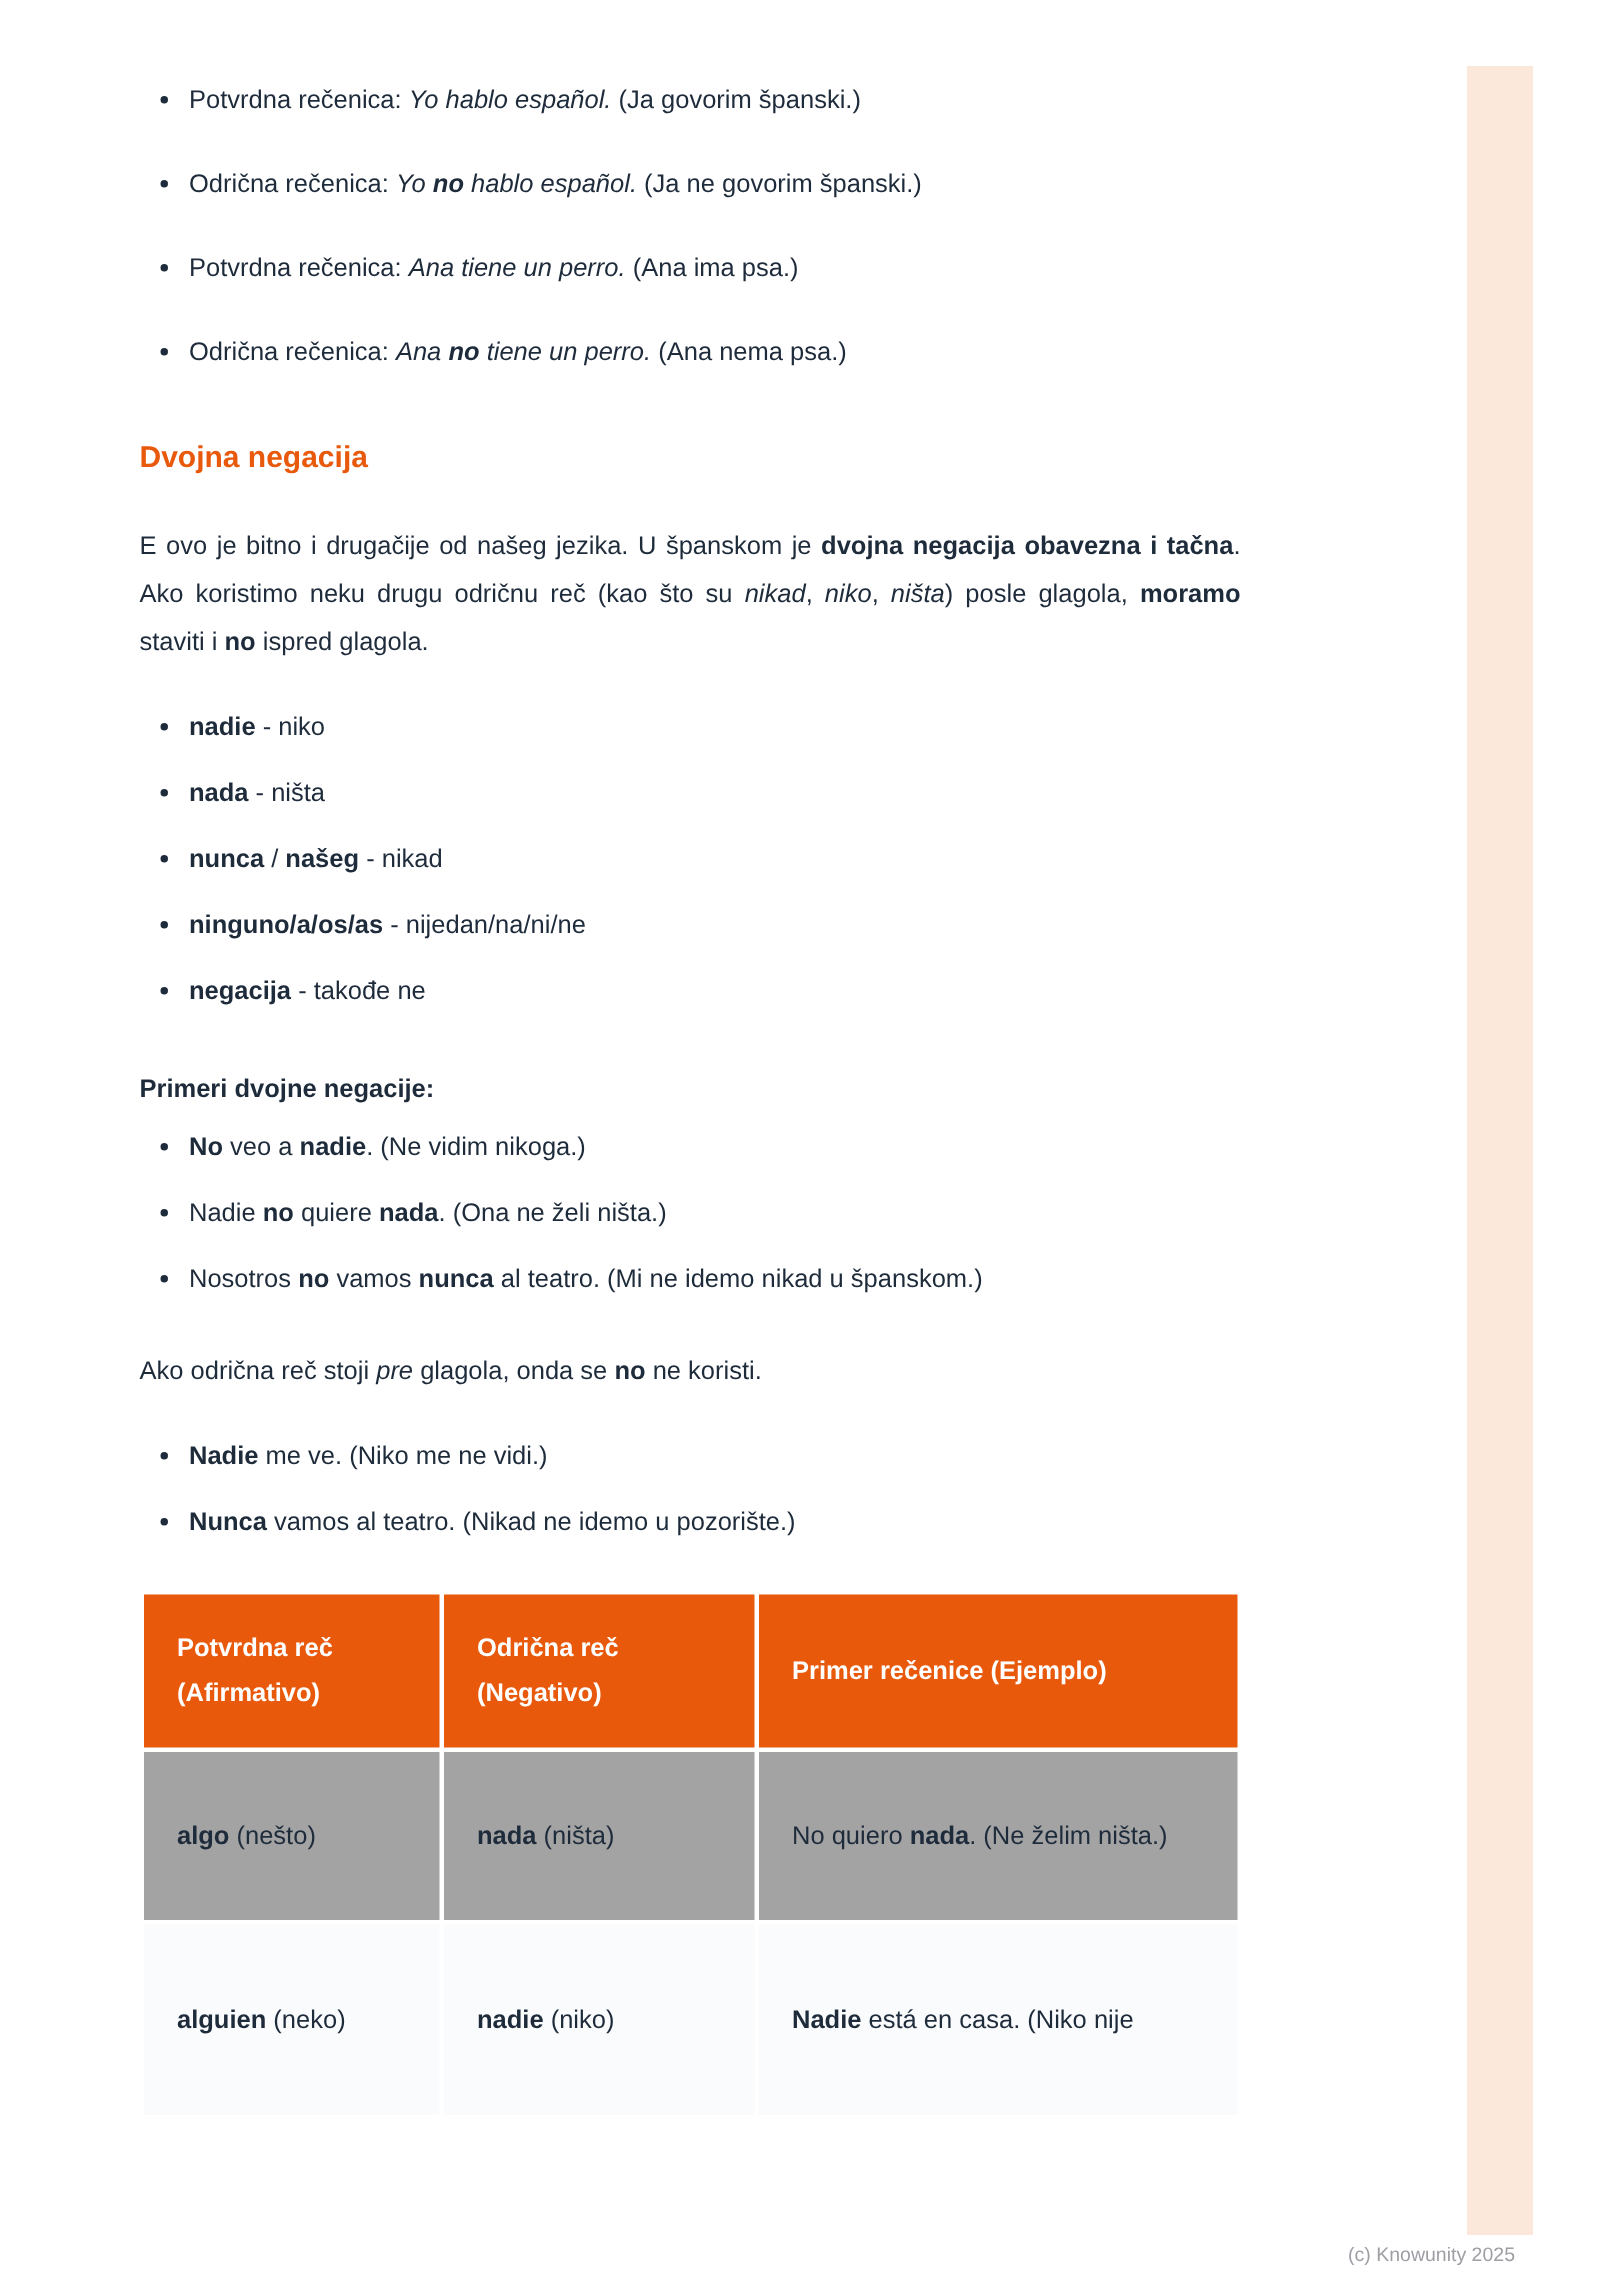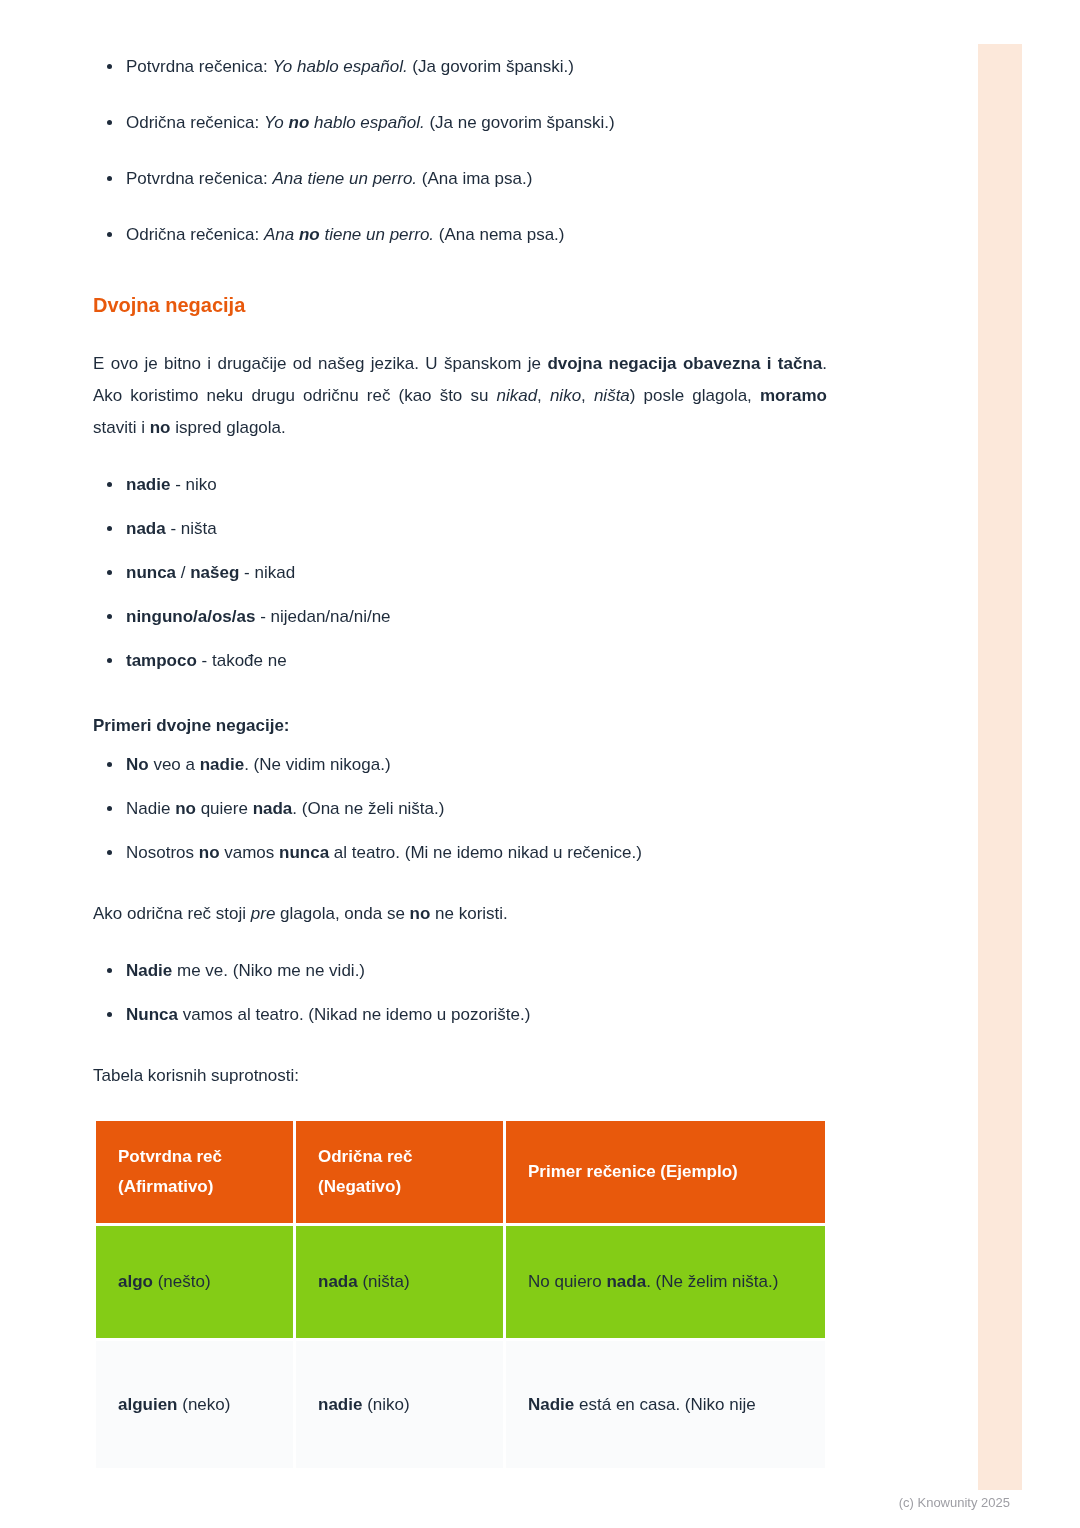--- a/index.html
+++ b/index.html
@@ -37,21 +37,21 @@
   th, td {
     border: 3px solid #ffffff; text-align: left;
     vertical-align: middle; padding: 14px 22px;
   }
   th {
     background: #e8590c; color: #ffffff;
     font-size: 17px; line-height: 30px; font-weight: 700;
     height: 105px;
   }
   td { font-size: 17px; line-height: 30px; }
-  tr.row-odd td { background: #84cc16; height: 115px; }
+  tr.row-odd td { background: #a3a3a3; height: 115px; }
   tr.row-even td { background: #fafbfc; height: 130px; }
   .watermark {
     position: absolute; right: 70px; top: 1495px;
     font-size: 13px; color: #9e9ea4; z-index: 5;
   }
 </style>
 </head>
 <body>
 
 <div class="side-stripe"></div>
@@ -68,39 +68,38 @@
 
   <h2>Dvojna negacija</h2>
 
   <p class="justify"><span>E ovo je bitno i drugačije od našeg jezika. U španskom je </span><span class="b">dvojna negacija obavezna i tačna</span><span>. Ako koristimo neku drugu odričnu reč (kao što su </span><span class="i">nikad</span><span>, </span><span class="i">niko</span><span>, </span><span class="i">ništa</span><span>) posle glagola, </span><span class="b">moramo</span><span> staviti i </span><span class="b">no</span><span> ispred glagola.</span></p>
 
   <ul>
     <li><span class="b">nadie</span><span> - niko</span></li>
     <li><span class="b">nada</span><span> - ništa</span></li>
     <li><span class="b">nunca</span><span> / </span><span class="b">našeg</span><span> - nikad</span></li>
     <li><span class="b">ninguno/a/os/as</span><span> - nijedan/na/ni/ne</span></li>
-    <li><span class="b">tampoco</span><span> - takođe ne</span></li>
+    <li><span class="b">negacija</span><span> - takođe ne</span></li>
   </ul>
 
   <p class="label">Primeri dvojne negacije:</p>
 
   <ul>
     <li><span class="b">No</span><span> veo a </span><span class="b">nadie</span><span>. (Ne vidim nikoga.)</span></li>
     <li><span>Nadie </span><span class="b">no</span><span> quiere </span><span class="b">nada</span><span>. (Ona ne želi ništa.)</span></li>
-    <li><span>Nosotros </span><span class="b">no</span><span> vamos </span><span class="b">nunca</span><span> al teatro. (Mi ne idemo nikad u rečenice.)</span></li>
+    <li><span>Nosotros </span><span class="b">no</span><span> vamos </span><span class="b">nunca</span><span> al teatro. (Mi ne idemo nikad u španskom.)</span></li>
   </ul>
 
   <p><span>Ako odrična reč stoji </span><span class="i">pre</span><span> glagola, onda se </span><span class="b">no</span><span> ne koristi.</span></p>
 
   <ul>
     <li><span class="b">Nadie</span><span> me ve. (Niko me ne vidi.)</span></li>
     <li><span class="b">Nunca</span><span> vamos al teatro. (Nikad ne idemo u pozorište.)</span></li>
   </ul>
 
-  <p>Tabela korisnih suprotnosti:</p>
 
   <table>
     <colgroup>
       <col style="width:200px">
       <col style="width:210px">
       <col style="width:322px">
     </colgroup>
     <thead>
       <tr>
         <th>Potvrdna reč (Afirmativo)</th>

